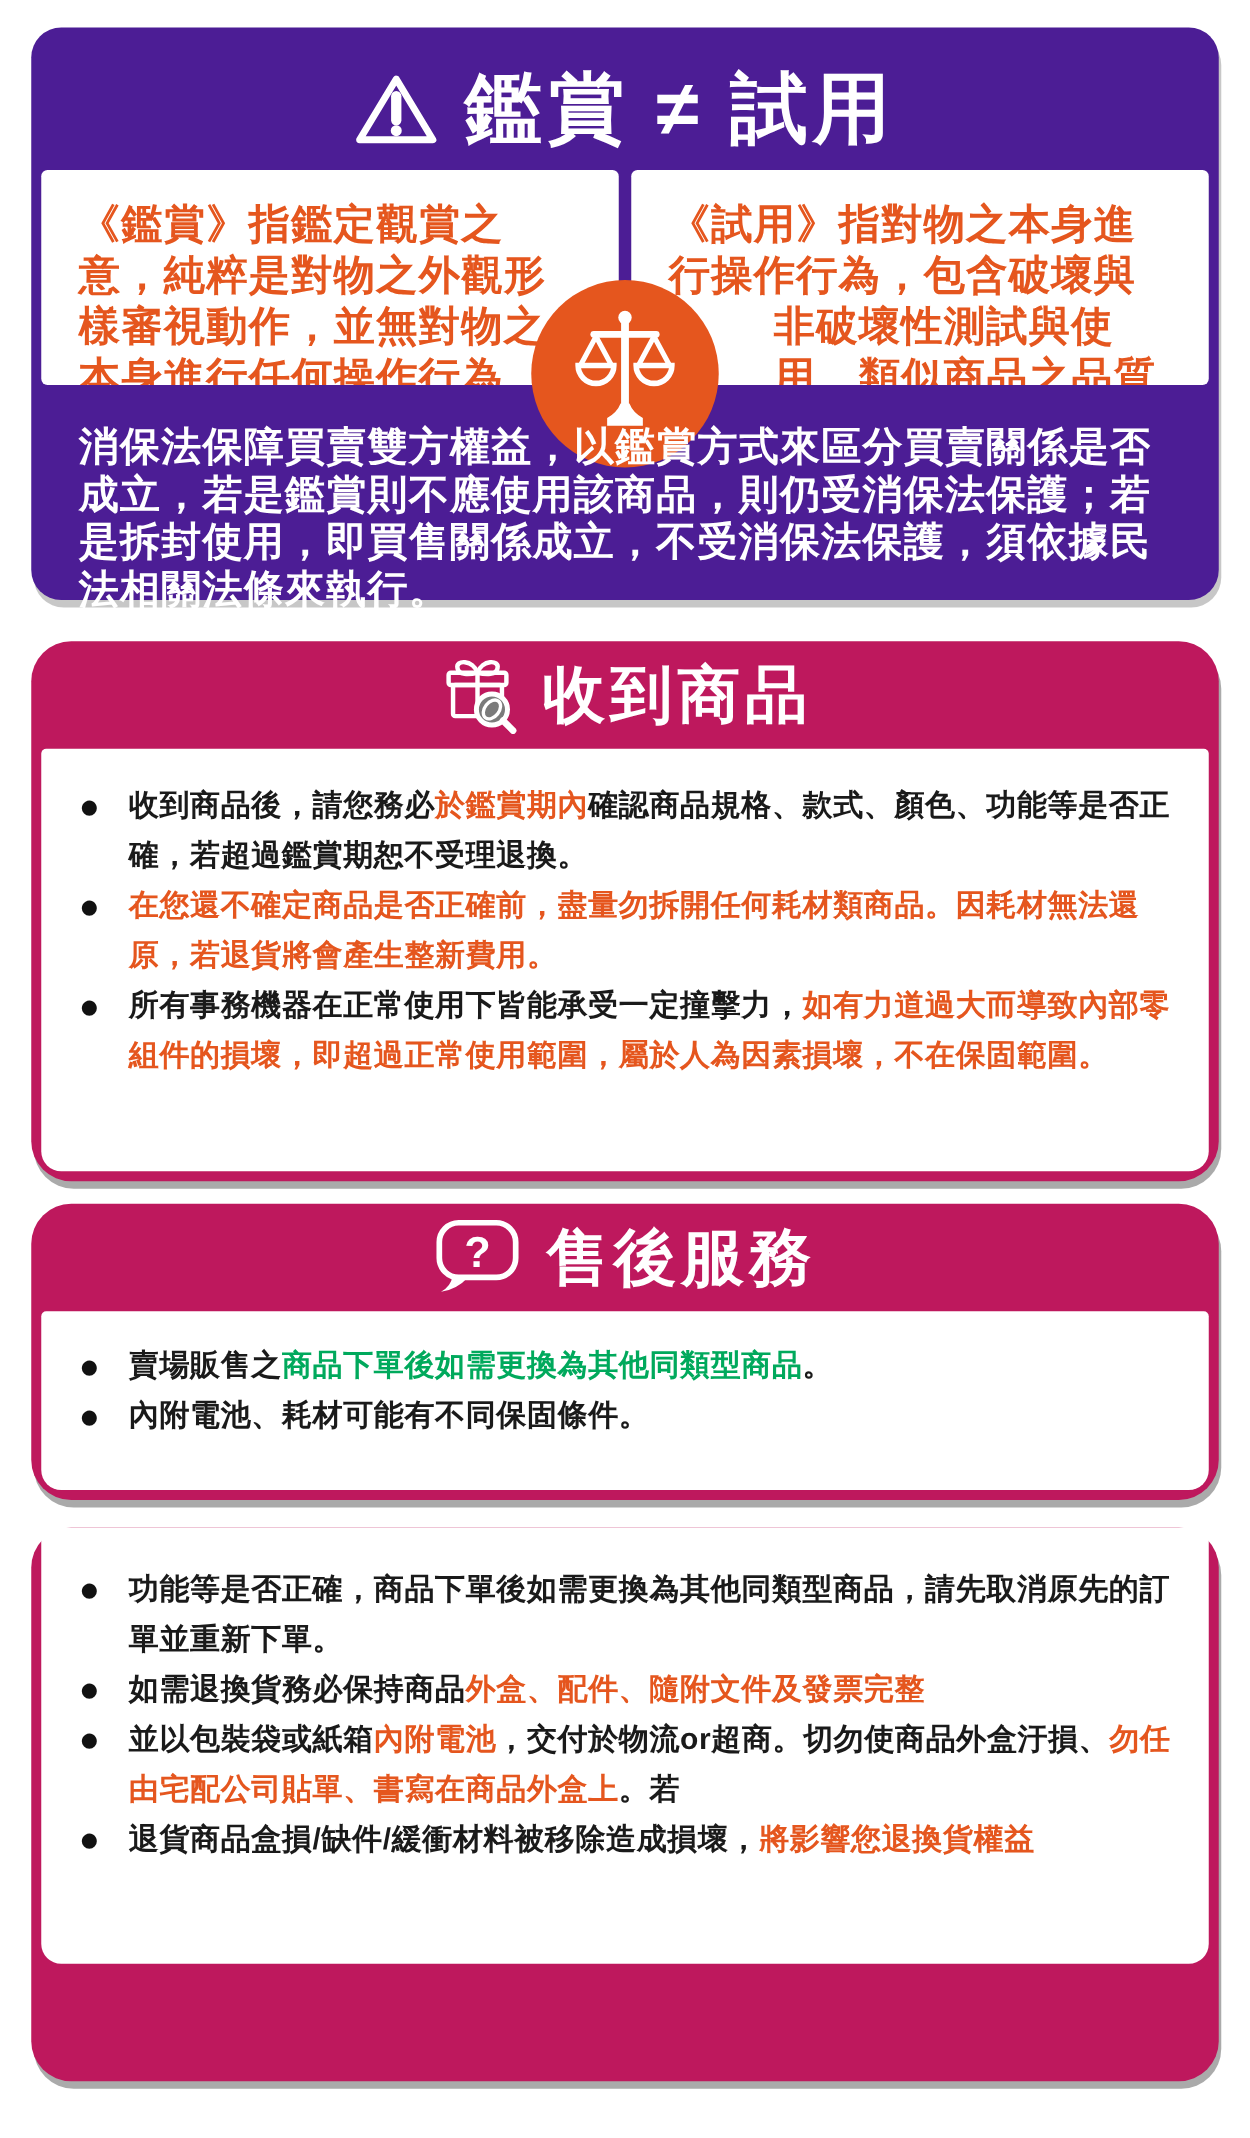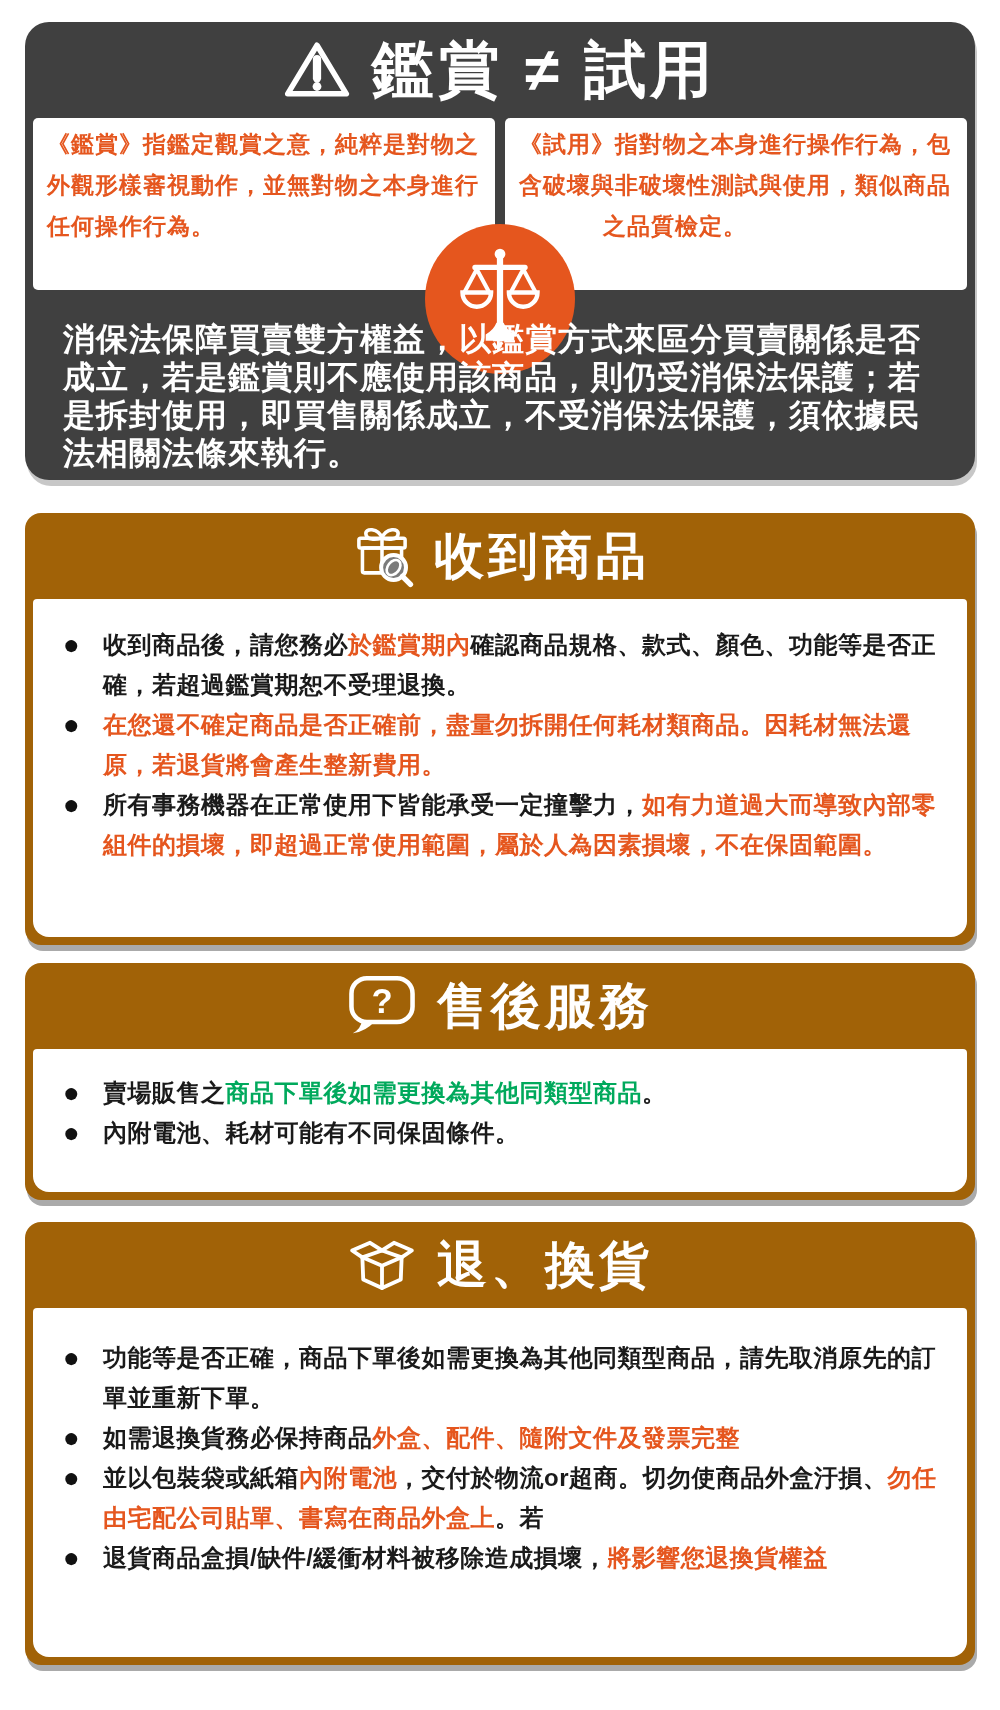--- a/index.html
+++ b/index.html
@@ -6,45 +6,45 @@
   body{
     width:1000px;height:1710px;background:#ffffff;
     font-family:"Liberation Sans","DejaVu Sans",sans-serif;
     font-weight:bold;overflow:hidden;
   }
   
   .banner{
     position:relative;
     margin:22px 25px 0;
     width:950px;height:458px;
-    background:#404040;
+    background:#4c1d95;
     border-radius:24px;
     box-sizing:border-box;
-    padding-top:8px;
+    padding-top:26px;
     box-shadow:2px 6px 0 rgba(130,130,130,.45);
   }
   .banner-title-row{
     height:80px;display:flex;align-items:center;justify-content:center;gap:22px;
   }
   .banner-title{
     color:#ffffff;font-size:62px;letter-spacing:4px;line-height:1;
   }
   .warning-icon{width:66px;height:60px;flex:0 0 auto;}
   .def-row{
     position:relative;z-index:1;
     margin:8px 8px 0;height:172px;
     display:flex;gap:10px;
   }
   .def-box{
     flex:1;background:#ffffff;border-radius:5px;
     box-sizing:border-box;padding:6px 12px 0 14px;
     overflow:hidden;
   }
   .def-text{
-    margin:0;color:#E5561E;font-size:23px;line-height:41px;letter-spacing:1px;
+    margin:16px;color:#E5561E;font-size:33px;line-height:41px;letter-spacing:1px;
   }
   .dome-shape{
     float:left;width:84px;height:166px;
     shape-outside:polygon(0 94px,84px 118px,84px 166px,0 166px);
   }
   .dome{
     position:absolute;z-index:2;
     left:400px;top:202px;width:150px;height:150px;
     border-radius:50%;background:#E5561E;
   }
@@ -55,22 +55,22 @@
   .law-paragraph{
     position:relative;z-index:4;
     margin:30px 38px 12px;
     color:#ffffff;font-size:32px;line-height:38px;letter-spacing:1px;
   }
   
   .section{
     position:relative;
     margin:0 25px;
     width:950px;
-    background:#a16207;
-    border-radius:16px;
+    background:#be185d;
+    border-radius:32px;
     box-sizing:border-box;
     box-shadow:2px 6px 0 rgba(85,85,85,.5);
   }
   .sec-receive{margin-top:33px;height:432px;}
   .sec-service{margin-top:18px;height:237px;}
   .sec-returns{margin-top:22px;height:443px;}
   .section-header{
     height:86px;display:flex;align-items:center;justify-content:center;gap:20px;
   }
   .section-title{color:#ffffff;font-size:50px;letter-spacing:4px;line-height:1;}
@@ -182,32 +182,20 @@
         </li>
         <li>
           <span class="dot">●</span>
           <p class="li-text"><span class="c-black">內附電池、耗材可能有不同保固條件。</span></p>
         </li>
       </ul>
   </div>
 </div>
 
 <div class="section sec-returns">
-  <div class="section-header">
-    <svg class="header-icon" viewBox="0 0 82 74" style="width:70px;height:64px;">
-      <g fill="none" stroke="#ffffff" stroke-width="4.5" stroke-linejoin="round" stroke-linecap="round">
-        <path d="M41 20 L64 28 L41 38 L18 28 Z"></path>
-        <path d="M18 28 L6 20 L27 11 L41 20"></path>
-        <path d="M64 28 L76 20 L55 11 L41 20"></path>
-        <path d="M18 28 L19 54 L41 64 L41 38"></path>
-        <path d="M64 28 L63 54 L41 64"></path>
-      </g>
-    </svg>
-    <h2 class="section-title">退、換貨</h2>
-  </div>
   <div class="section-body">
     <ul class="bullet-list">
         <li>
           <span class="dot">●</span>
           <p class="li-text"><span class="c-black">功能等是否正確，商品下單後如需更換為其他同類型商品，請先取消原先的訂單並重新下單。</span></p>
         </li>
         <li>
           <span class="dot">●</span>
           <p class="li-text"><span class="c-black">如需退換貨務必保持商品</span><span class="c-orange">外盒、配件、隨附文件及發票完整</span></p>
         </li>

